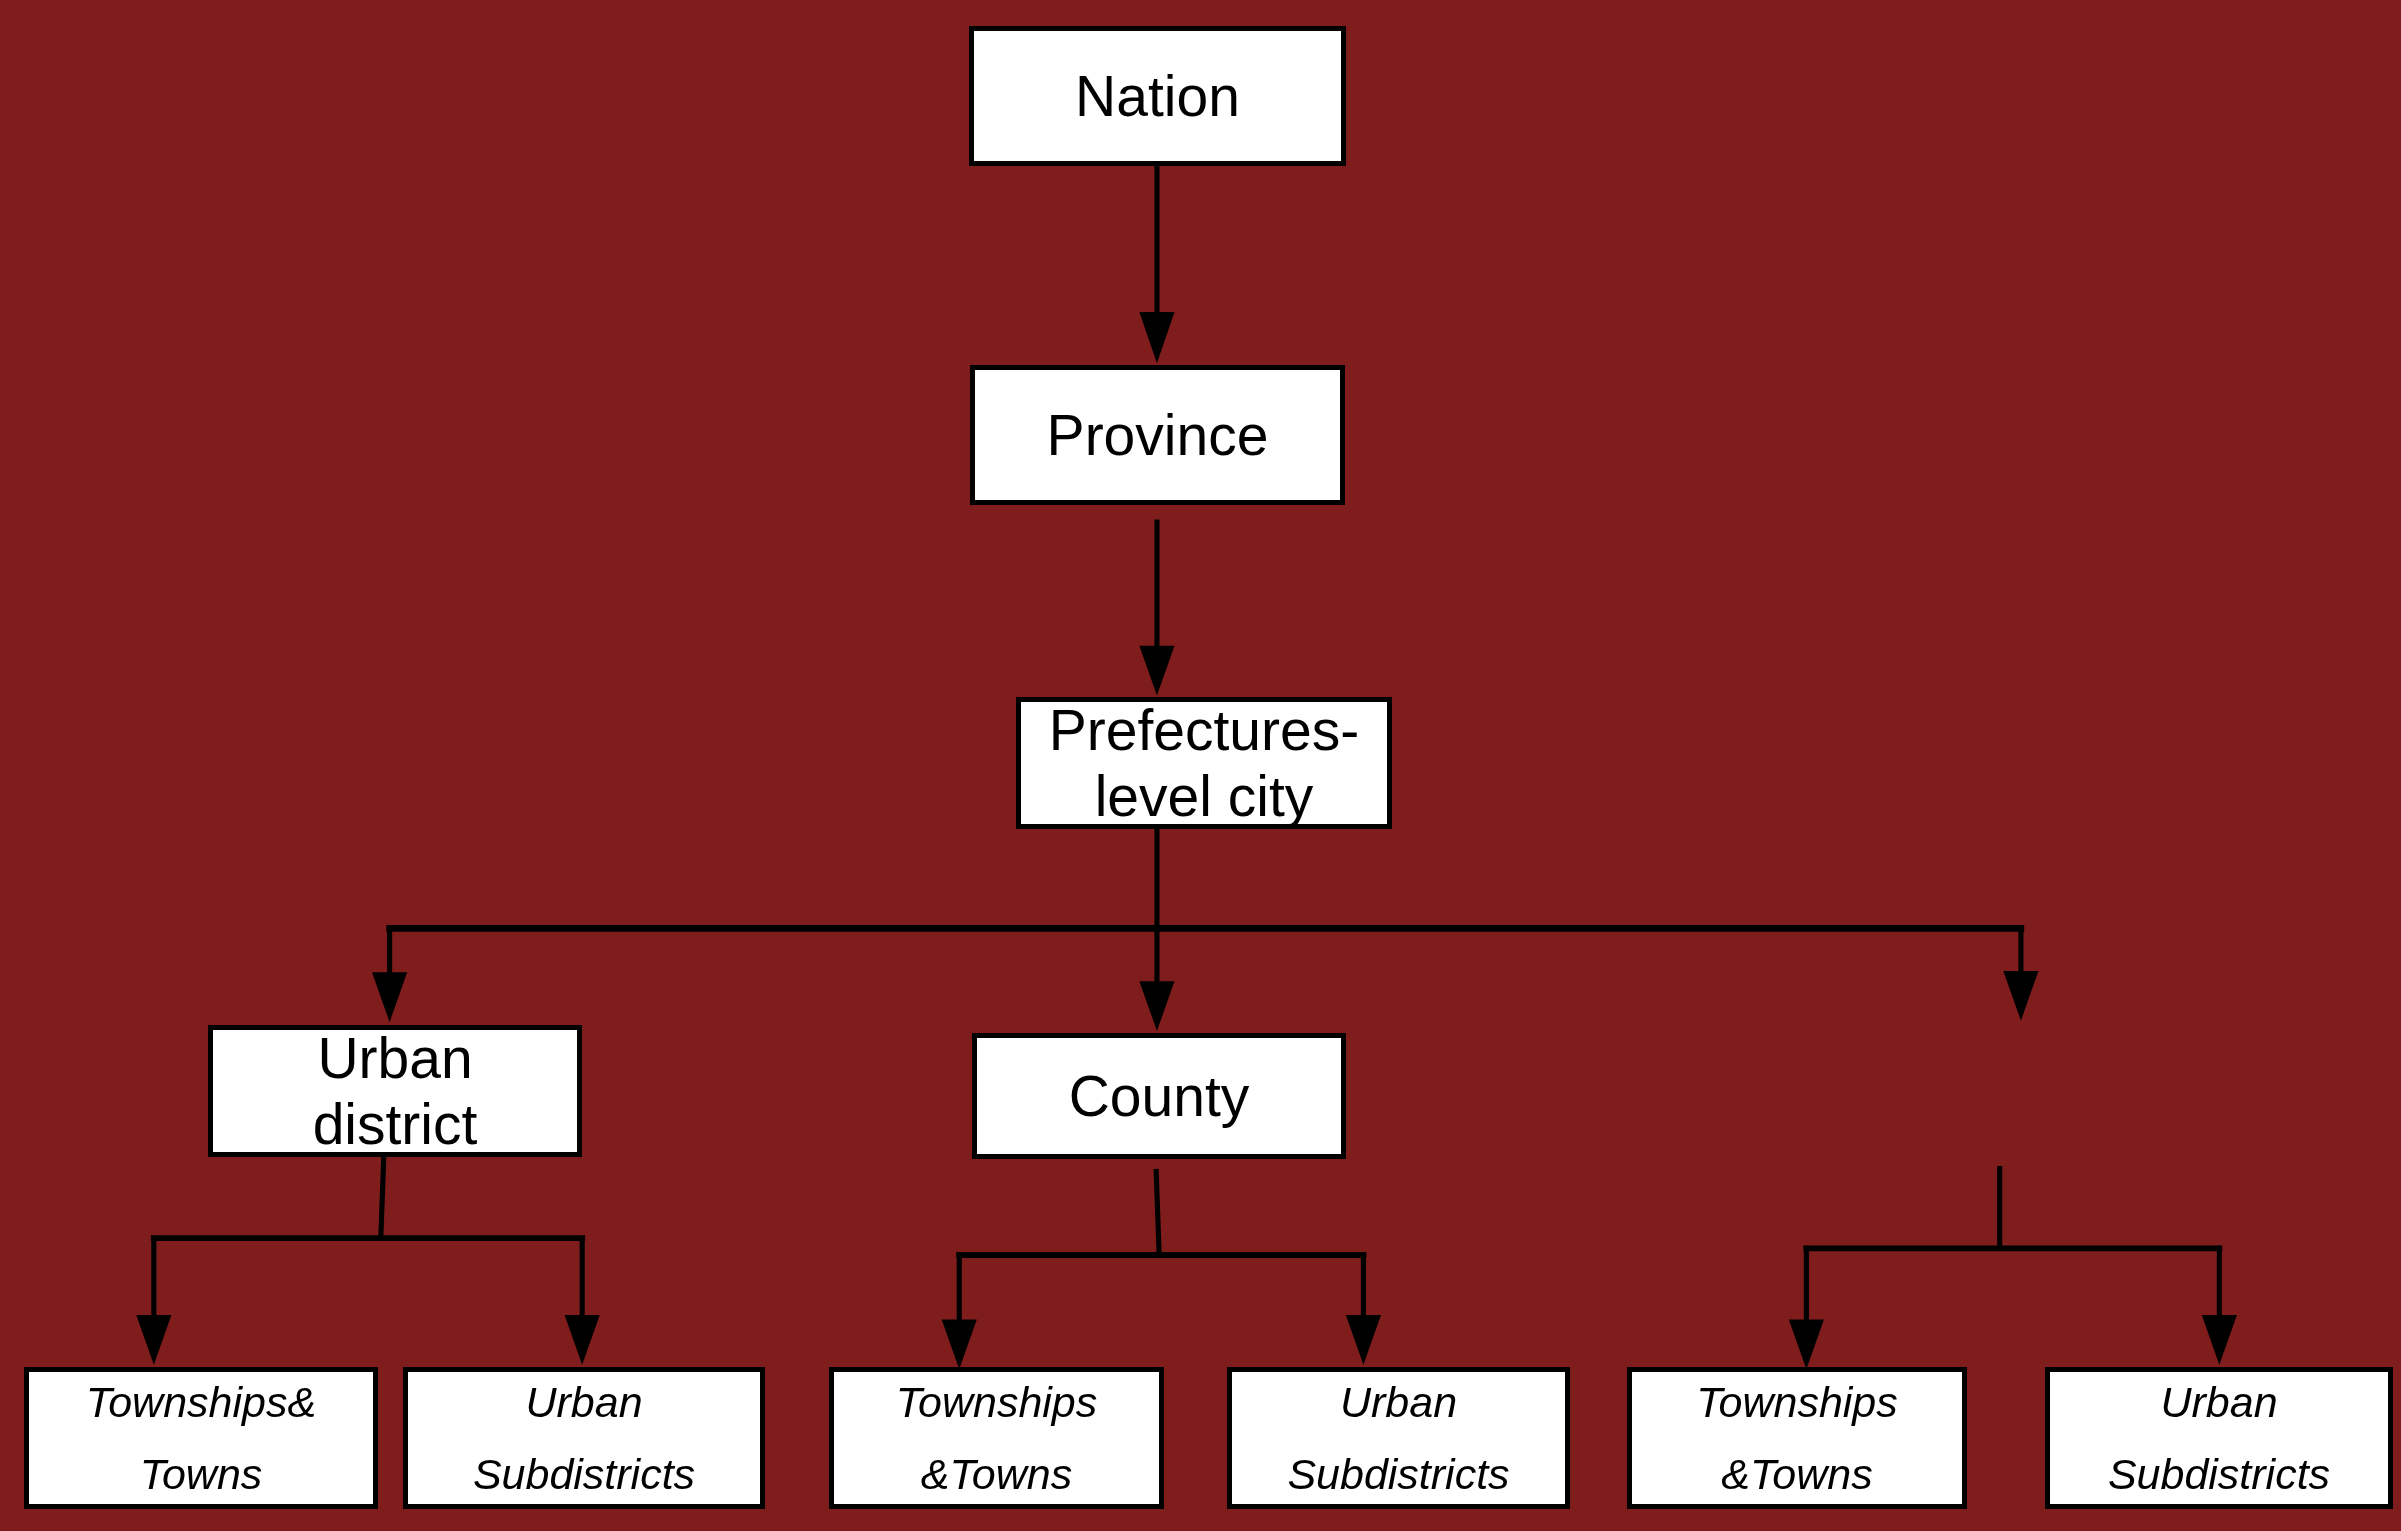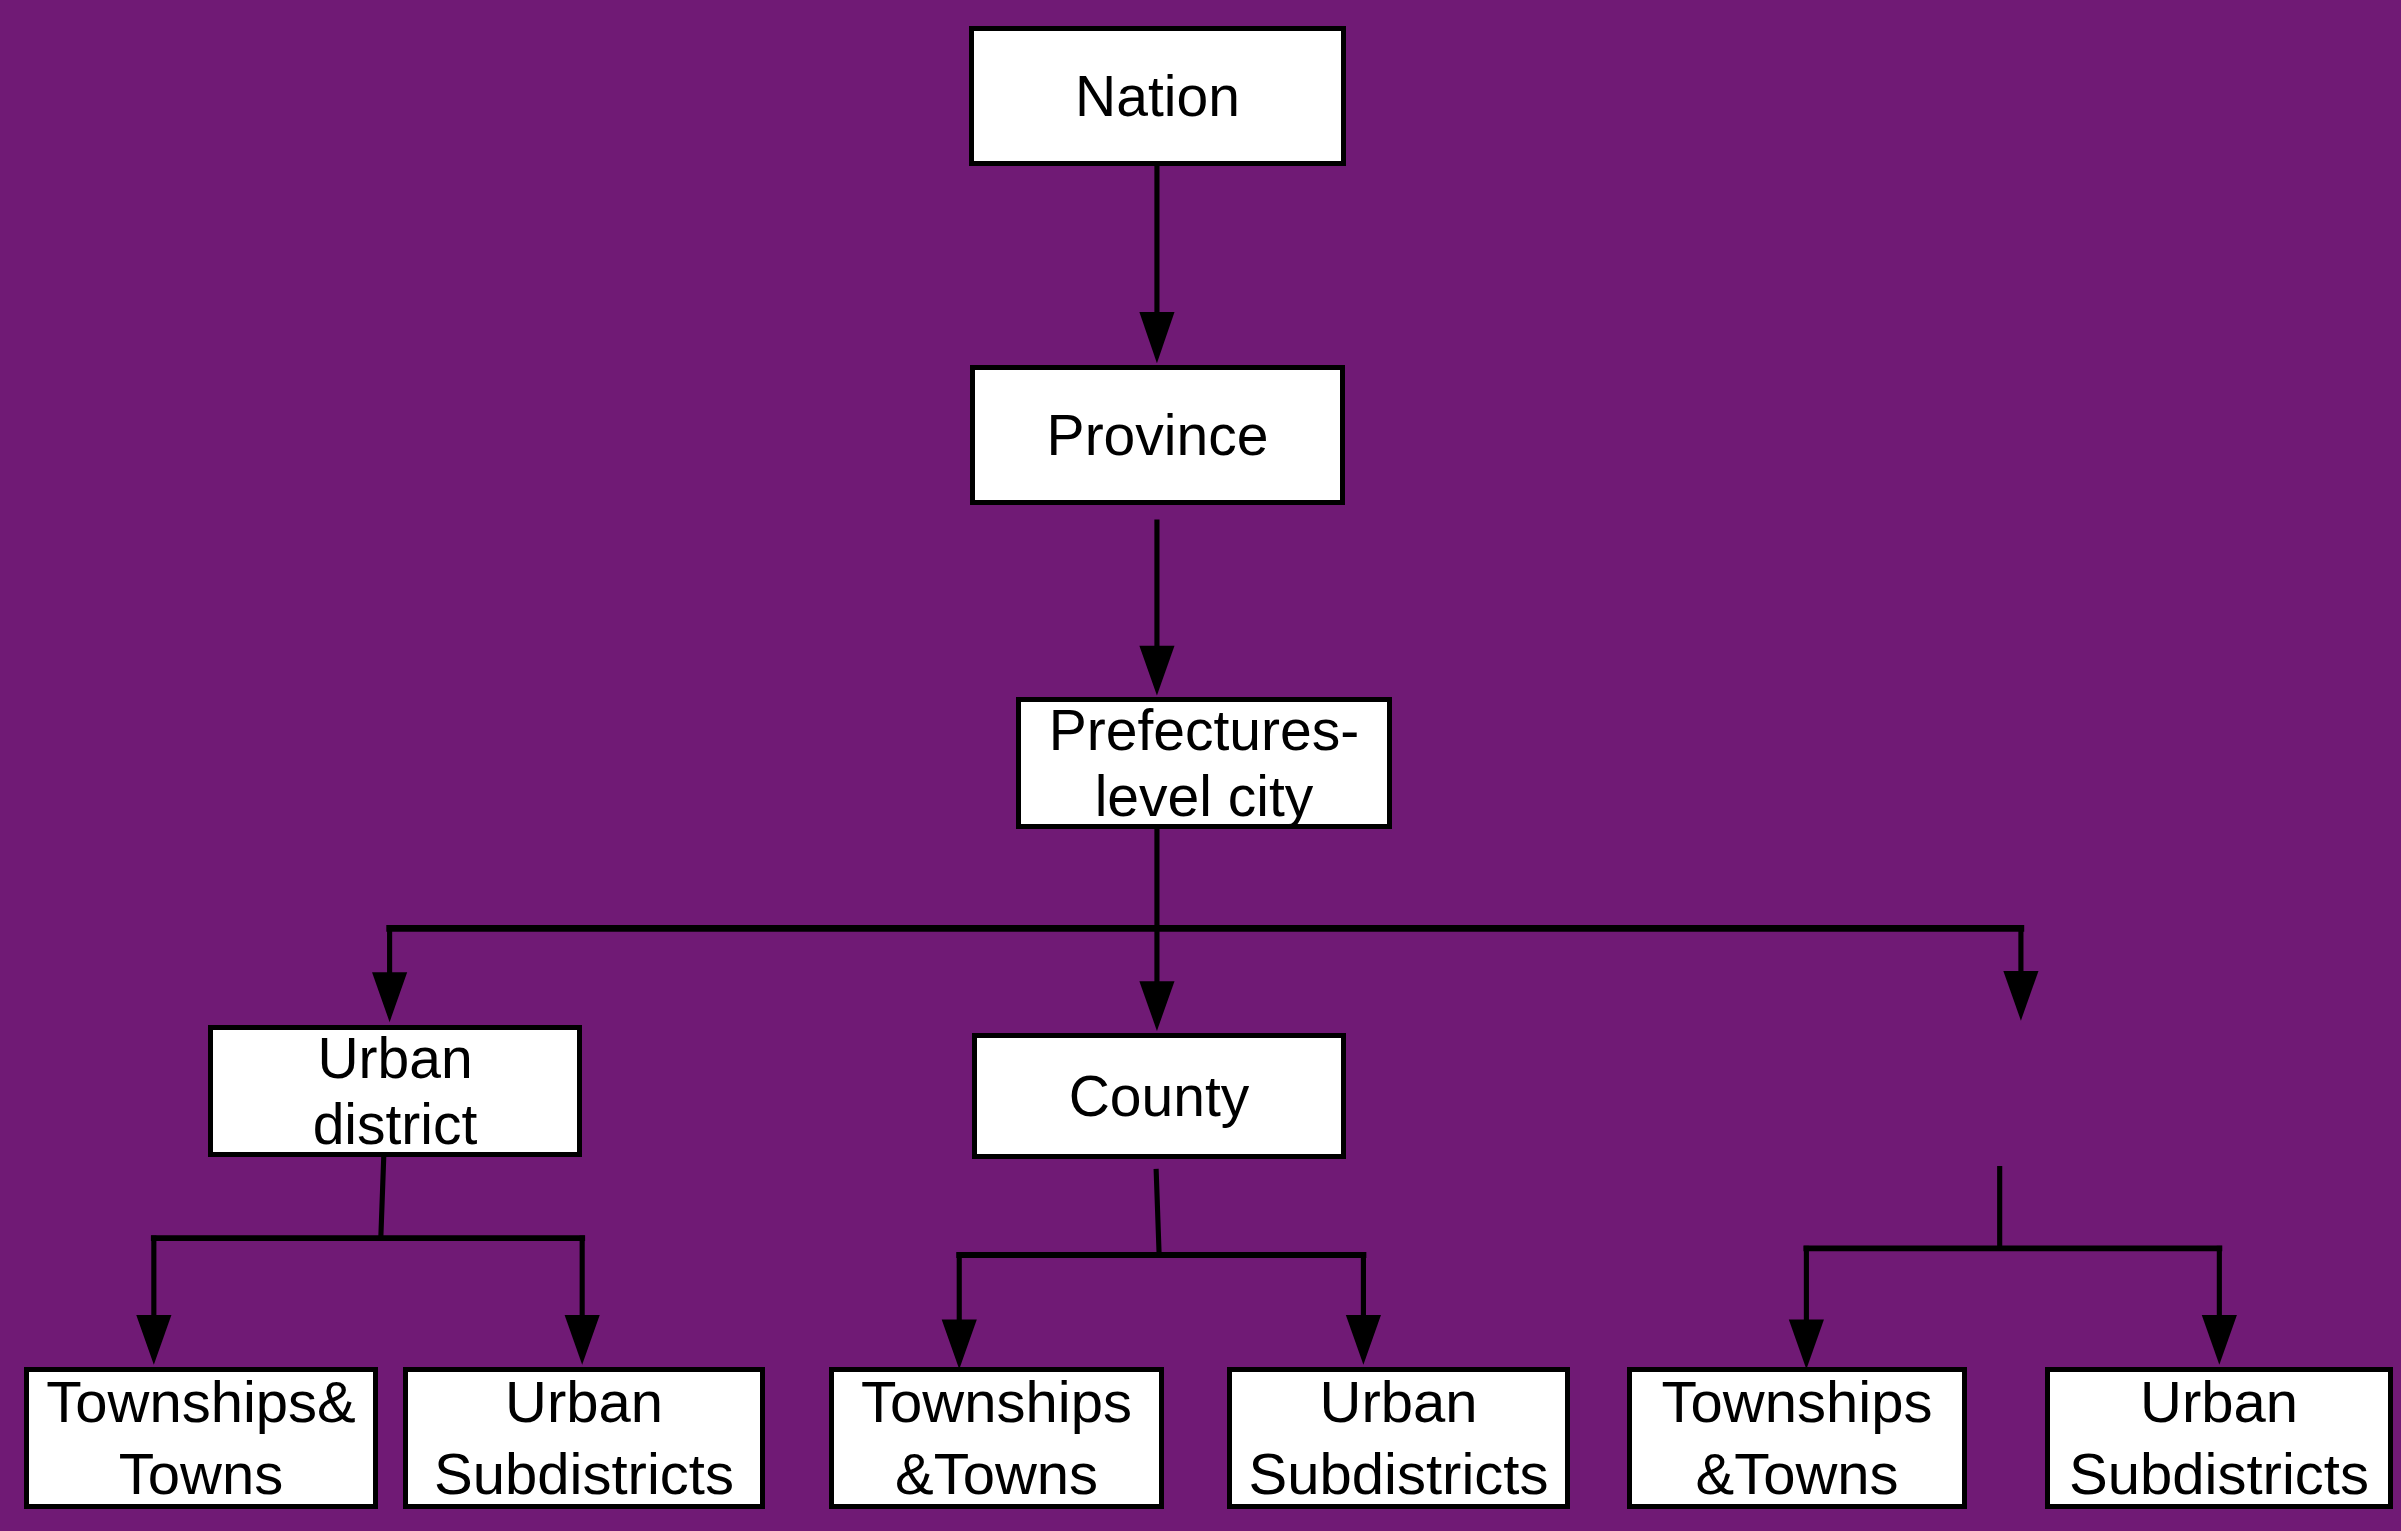--- a/index.html
+++ b/index.html
@@ -4,21 +4,21 @@
 <style>
   html, body {
     margin: 0;
     padding: 0;
     background: #ffffff;
   }
   #stage {
     position: relative;
     width: 2401px;
     height: 1531px;
-    background: #701a75;
+    background: #7f1d1d;
     font-family: "Liberation Sans", sans-serif;
     overflow: hidden;
   }
   #edges {
     position: absolute;
     left: 0;
     top: 0;
     width: 2401px;
     height: 1531px;
   }
@@ -33,22 +33,23 @@
     text-align: center;
     color: #000000;
     white-space: pre-line;
     font-size: 57px;
     line-height: 66px;
   }
   .node.single {
     line-height: 1.1;
   }
   .node.leaf {
-    font-size: 58px;
+    font-size: 43px;
     line-height: 72px;
+    font-style: italic;
   }
   .edge-line {
     stroke: #000000;
     fill: none;
     stroke-linecap: square;
   }
   .shaft  { stroke-width: 7; }
   .rail   { stroke-width: 9; }
   .rail2  { stroke-width: 8; }
   .arrowhead { fill: #000000; stroke: none; }

